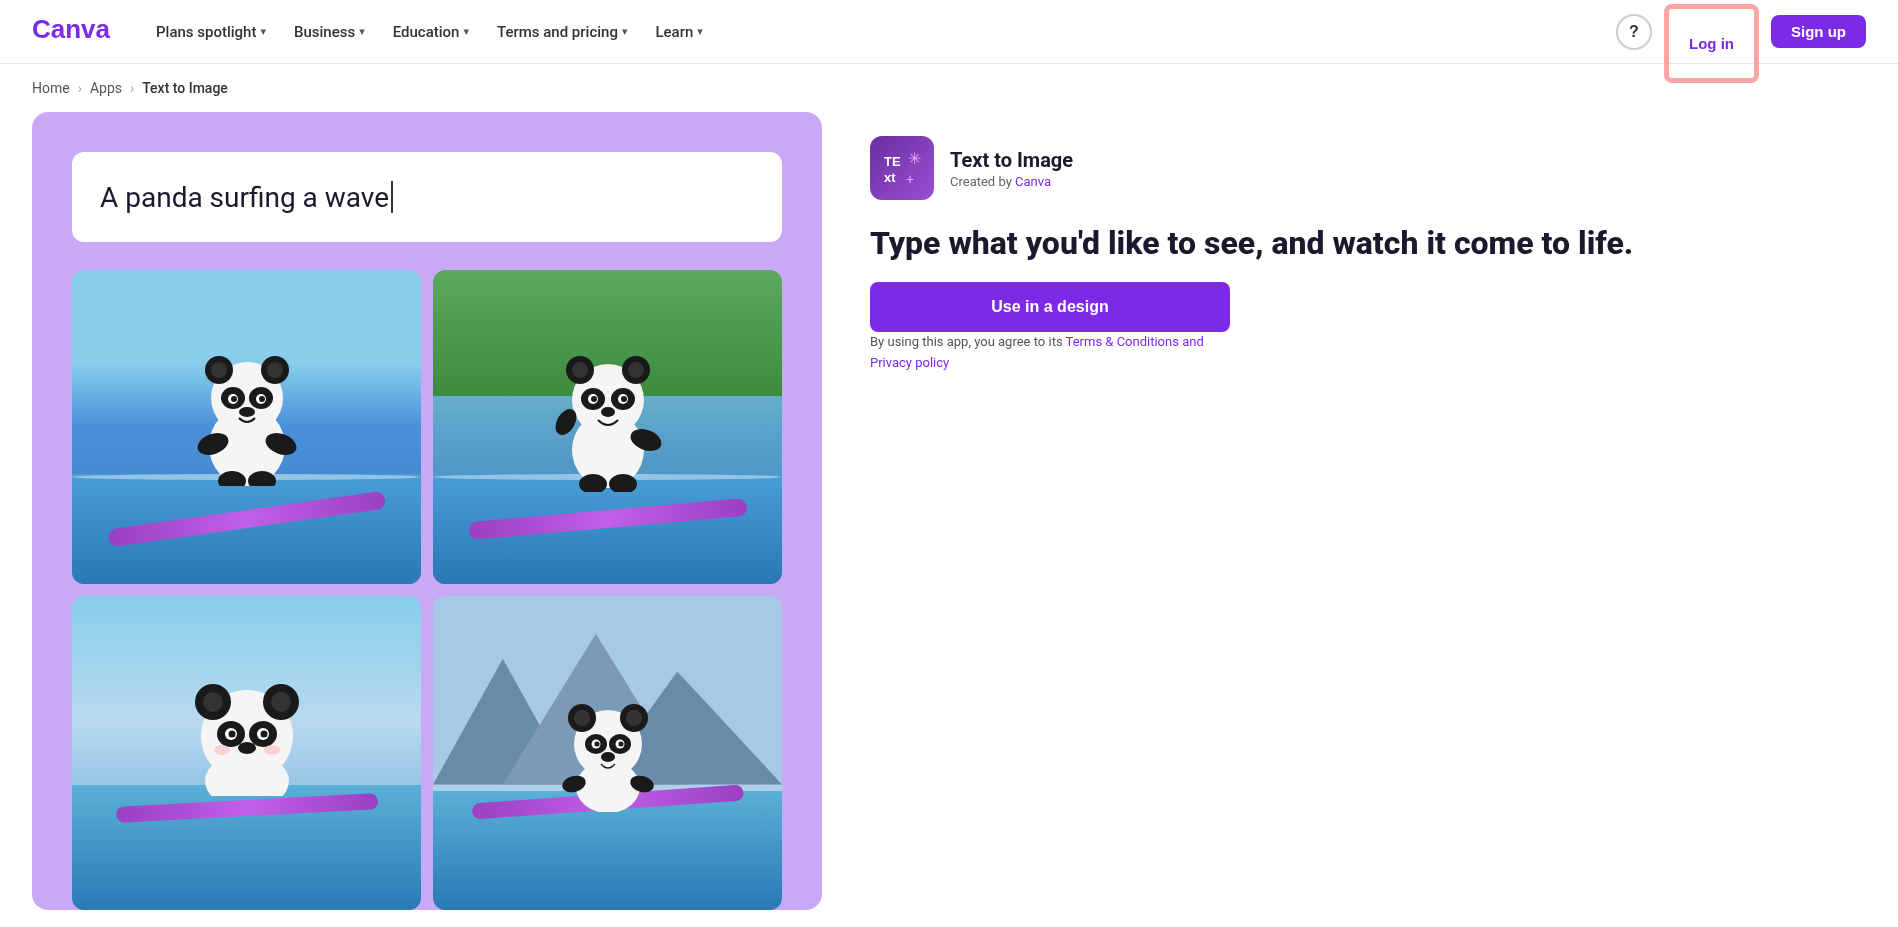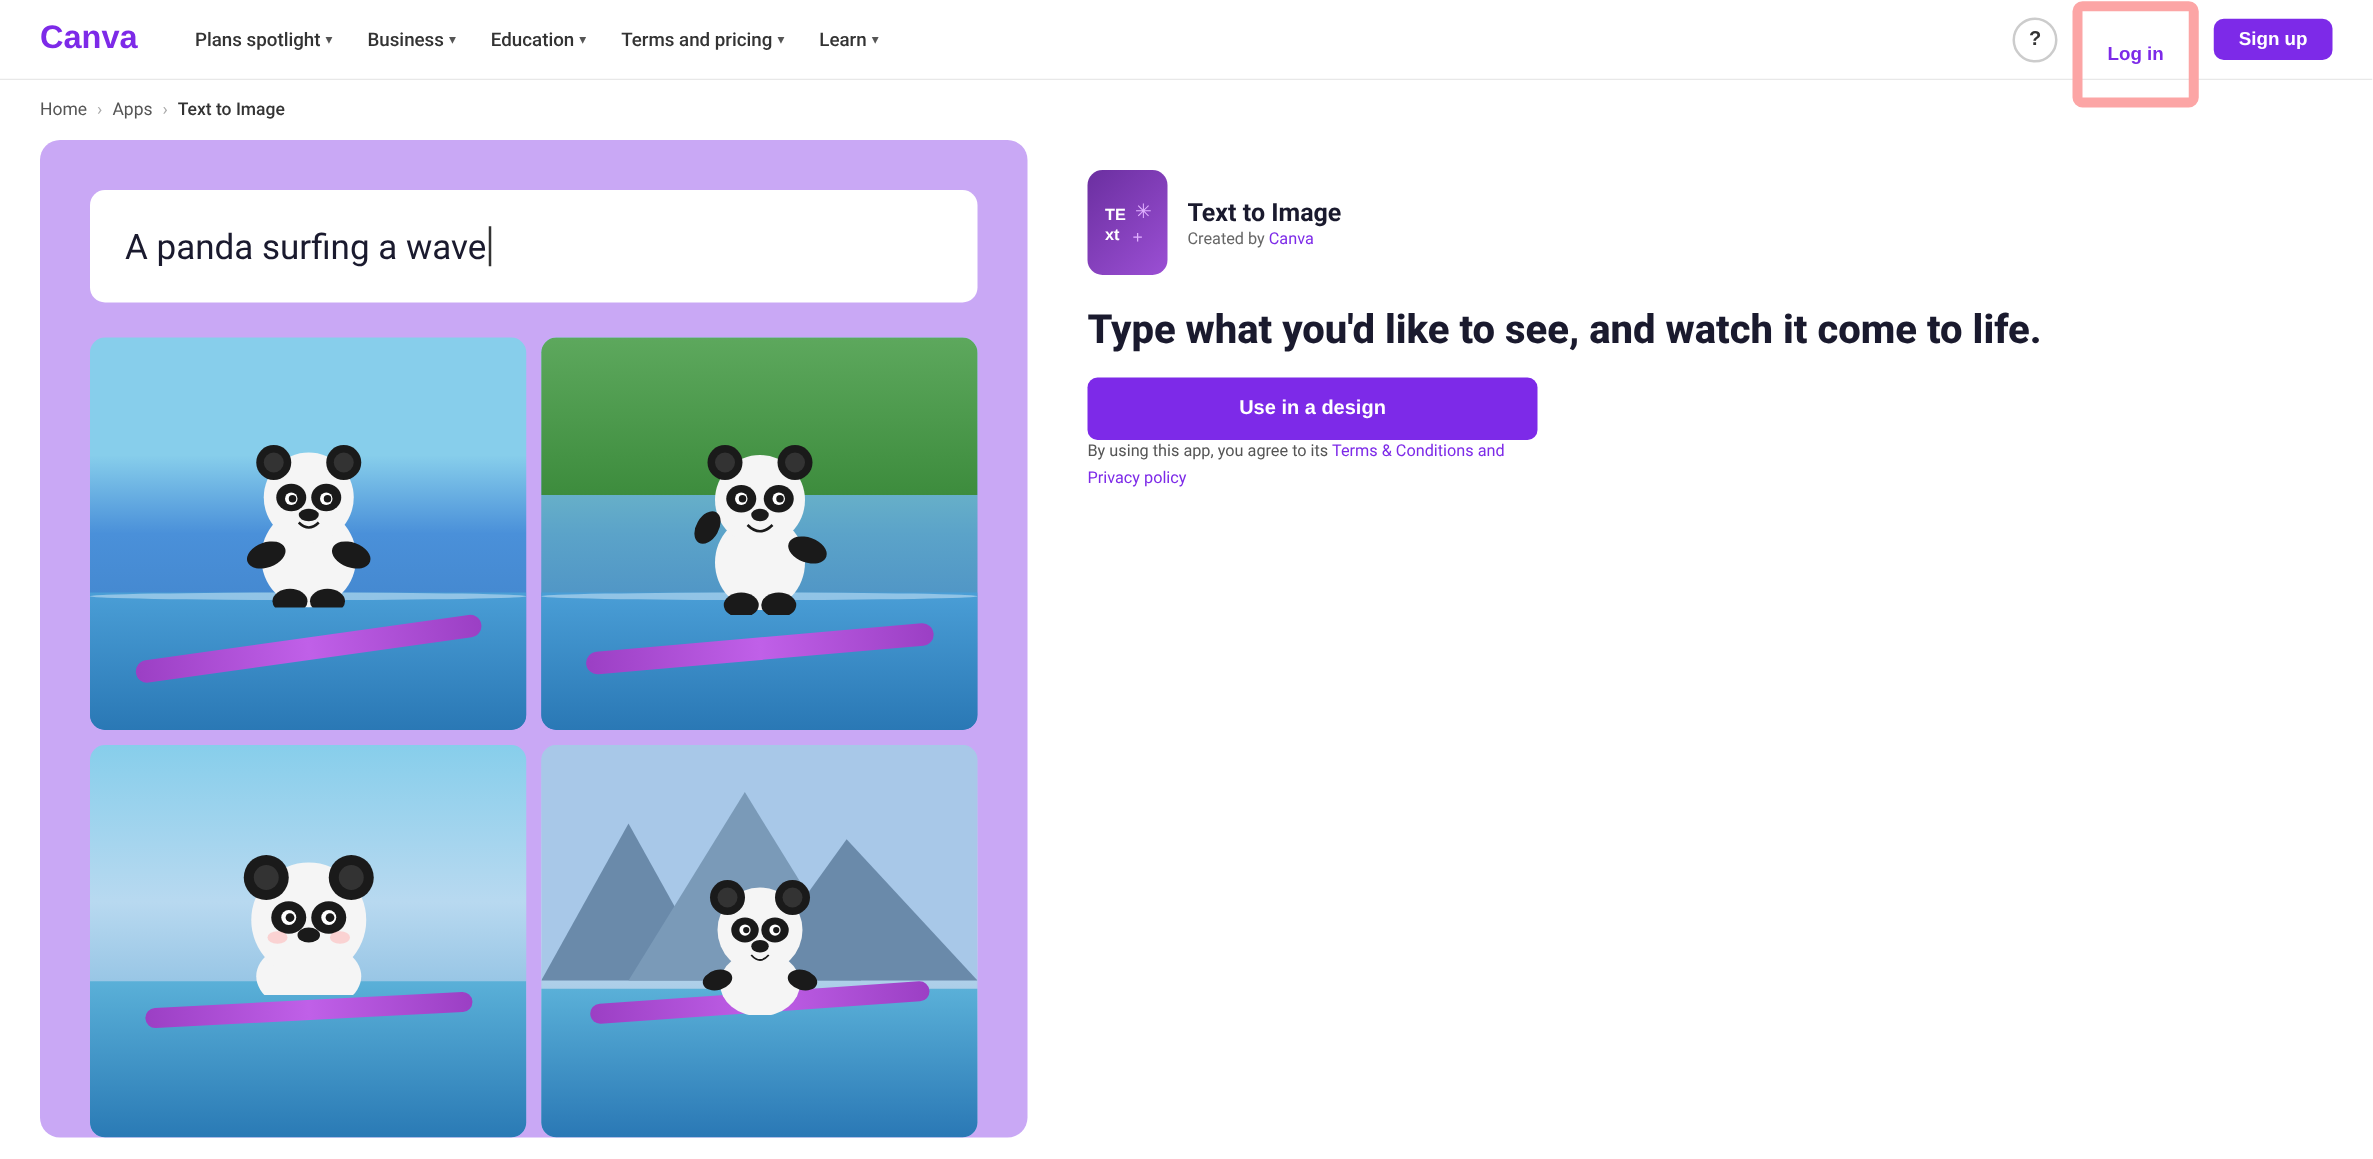--- a/index.html
+++ b/index.html
@@ -24,21 +24,21 @@
     .nav-item .chevron { font-size: 11px; color: #555; }
     .navbar-actions { display: flex; align-items: center; gap: 12px; }
     .help-btn {
       width: 36px; height: 36px; border-radius: 50%;
       border: 2px solid #ccc; background: none;
       display: flex; align-items: center; justify-content: center;
       cursor: pointer; font-size: 16px; font-weight: 600; color: #333;
     }
     .login-btn {
       padding: 26px 20px; border-radius: 8px;
-      border: 8px solid #fca5a5; background: none;
+      border: 5px solid #fca5a5; background: none;
       color: #7d2ae8; font-size: 15px; font-weight: 600;
       cursor: pointer;
       margin-top: 24px;
     }
     .signup-btn {
       padding: 8px 20px; border-radius: 8px;
       border: none; background: #7d2ae8;
       color: #fff; font-size: 15px; font-weight: 600;
       cursor: pointer;
     }
@@ -144,21 +144,21 @@
     
     .info-panel {
       flex: 1;
       padding: 24px 48px;
     }
     .app-header {
       display: flex; align-items: center; gap: 16px;
       margin-bottom: 24px;
     }
     .app-icon {
-      width: 64px; height: 84px; border-radius: 12px;
+      width: 64px; height: 64px; border-radius: 12px;
       background: linear-gradient(135deg, #6b2fa0, #9b4fd4);
       display: flex; align-items: center; justify-content: center;
       flex-shrink: 0;
     }
     .app-icon svg { width: 40px; height: 40px; }
     .app-title-block { display: flex; flex-direction: column; gap: 2px; }
     .app-title { font-size: 20px; font-weight: 700; color: #1a1a2e; }
     .app-creator { font-size: 13px; color: #666; }
     .app-creator a { color: #7d2ae8; text-decoration: none; }
 

